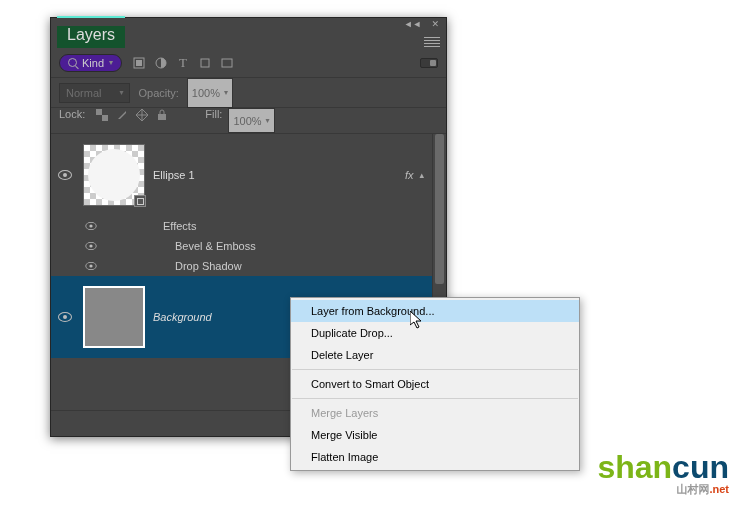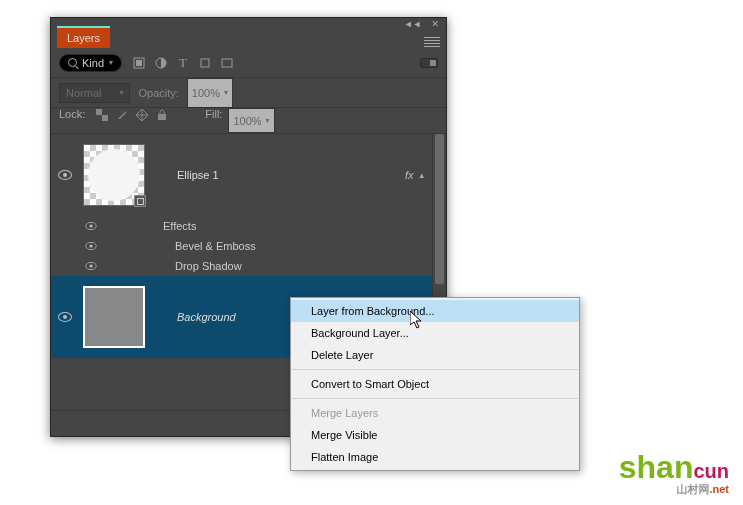--- a/index.html
+++ b/index.html
@@ -2,25 +2,25 @@
 <html><head>
 <meta charset="utf-8">
 <style>
 *{box-sizing:border-box;margin:0;padding:0;font-family:Tahoma,Arial,sans-serif;font-size:11px;-webkit-font-smoothing:antialiased}
 body{background:#fff;width:743px;height:505px;position:relative}
 .panel{position:absolute;left:50px;top:17px;width:397px;height:420px;background:#454545;box-shadow:0 2px 10px rgba(0,0,0,.5);border:1px solid #252525}
 .panel-top{height:8px;background:#454545;position:relative}
 .panel-controls{position:absolute;right:4px;top:0;display:flex;gap:4px;align-items:center}
 .panel-controls span{color:#aaa;font-size:9px;cursor:pointer;padding:1px 3px}
 .tab-bar{height:22px;display:flex;align-items:flex-end;padding-left:6px;background:#454545}
-.tab{background:#c2410c;color:#ddd;padding:4px 10px;border-top:2px solid #5eead4;font-size:11px}
+.tab{background:#14532d;color:#ddd;padding:4px 10px;border-top:6px solid #5eead4;font-size:16px}
 .tab-icon{margin-left:auto;margin-right:6px;width:16px;height:12px;display:flex;flex-direction:column;gap:2px;justify-content:center;cursor:pointer}
 .tab-icon div{height:1px;background:#aaa}
 .filter-row{height:30px;display:flex;align-items:center;padding:0 8px;gap:6px;border-bottom:1px solid #383838}
-.kind-select{display:flex;align-items:center;gap:5px;background:#000000;border:1px solid #2a2a2a;border-radius:10px;padding:2px 8px;color:#ccc;cursor:pointer}
+.kind-select{display:flex;align-items:center;gap:5px;background:#4c1d95;border:1px solid #2a2a2a;border-radius:10px;padding:2px 8px;color:#ccc;cursor:pointer}
 .search-ic{width:9px;height:9px;border:1px solid #aaa;border-radius:50%;position:relative}
 .search-ic::after{content:'';position:absolute;width:4px;height:1px;background:#aaa;bottom:-2px;right:-3px;transform:rotate(45deg)}
 .chev{font-size:8px;color:#888}
 .filter-icons{display:flex;gap:8px;margin-left:4px}
 .fic{width:14px;height:14px;display:flex;align-items:center;justify-content:center;color:#999;cursor:pointer}
 .blend-row{height:30px;display:flex;align-items:center;padding:0 8px;gap:8px;border-bottom:1px solid #383838;color:#888}
 .blend-select{background:#3a3a3a;border:1px solid #2a2a2a;padding:3px 6px;color:#888;display:flex;align-items:center;gap:18px;cursor:default;opacity:.6}
 .opacity-val{background:#ffffff;border:1px solid #2a2a2a;padding:8px 4px;color:#777;display:flex;align-items:center;gap:4px;opacity:.6}
 .lock-row{height:26px;display:flex;padding:0 8px;gap:6px;border-bottom:1px solid #383838;color:#aaa}
 .lock-icons{display:flex;gap:6px;margin-left:4px}
@@ -32,42 +32,42 @@
 .layer{display:flex;align-items:center;min-height:40px;position:relative}
 .layer.big{min-height:82px}
 .vis-col{width:28px;display:flex;justify-content:center;align-items:center}
 .eye{width:14px;height:10px;border:1px solid #bbb;border-radius:60%;position:relative}
 .eye::after{content:'';position:absolute;width:4px;height:4px;background:#bbb;border-radius:50%;top:2px;left:4px}
 .thumb{width:62px;height:62px;border:1px solid #666;margin:4px;background:#888;position:relative;flex-shrink:0}
 .checker{background-image:linear-gradient(45deg,#ccc 25%,transparent 25%),linear-gradient(-45deg,#ccc 25%,transparent 25%),linear-gradient(45deg,transparent 75%,#ccc 75%),linear-gradient(-45deg,transparent 75%,#ccc 75%);background-size:12px 12px;background-position:0 0,0 6px,6px -6px,-6px 0;background-color:#fff}
 .ellipse-shape{position:absolute;top:4px;left:4px;right:4px;bottom:4px;background:#f5f5f5;border-radius:50%}
 .shape-badge{position:absolute;bottom:-2px;right:-2px;width:12px;height:12px;background:#555;border:1px solid #888}
 .shape-badge::after{content:'';position:absolute;top:2px;left:2px;width:5px;height:5px;border:1px solid #ccc}
-.layer-name{color:#ddd;margin-left:28px;flex:1}
+.layer-name{color:#ddd;margin-left:4px;flex:1}
 .bg-name{font-style:italic}
 .fx{color:#bbb;font-style:italic;margin-right:6px}
 .expand-ar{color:#aaa;margin-right:8px;font-size:9px;cursor:pointer}
 .sublayer{display:flex;align-items:center;height:20px;padding-left:28px;color:#ccc}
 .sublayer .vis-col{width:24px}
 .sublayer .eye{transform:scale(.8)}
 .sub-indent{width:60px}
 .layer.selected{background:#0c4a6e}
 .layer.selected .thumb{border:2px solid #fff}
 .panel-bottom{position:absolute;bottom:0;left:0;right:0;height:26px;background:#454545;border-top:1px solid #383838;display:flex;align-items:center;justify-content:flex-end;padding-right:8px;gap:10px}
 .bot-ic{width:14px;height:14px;color:#888}
 .context-menu{position:absolute;left:290px;top:297px;width:290px;background:#f0f0f0;border:1px solid #999;box-shadow:2px 2px 8px rgba(0,0,0,.3);padding:2px 0}
 .menu-item{padding:5px 20px;color:#000;cursor:default;position:relative}
 .menu-item.hover{background:#bde0f7}
 .menu-item.disabled{color:#999}
 .menu-sep{height:1px;background:#d0d0d0;margin:3px 1px}
 .cursor{position:absolute;left:410px;top:311px;pointer-events:none}
 .cursor svg{width:16px;height:20px}
 .watermark{position:absolute;right:14px;bottom:8px;font-family:Arial;font-weight:bold}
 .watermark .s{color:#7cb518;font-size:32px}
-.watermark .c{color:#be185d;font-size:20px}
+.watermark .c{color:#0c4a6e;font-size:32px}
 .watermark .sub{color:#999;font-size:9px;display:block;text-align:right;margin-top:-4px}
 .watermark .net{color:#d84315}
 </style>
 </head>
 <body>
 
 <div class="panel">
   <div class="panel-top">
     <div class="panel-controls">
       <span>◄◄</span>
@@ -216,21 +216,21 @@
   <div class="panel-bottom">
     <div class="bot-ic"><svg width="14" height="14">
           <path d="M4 7 A3 3 0 0 1 7 4 M10 7 A3 3 0 0 1 7 10 M5 7 L9 7" stroke="#888" fill="none"></path>
         </svg></div>
     <div class="bot-ic" style="font-style:italic;color:#888">fx</div>
   </div>
 </div>
 
 <div class="context-menu">
   <div class="menu-item hover">Layer from Background...</div>
-  <div class="menu-item">Background Layer...</div>
+  <div class="menu-item">Duplicate Drop...</div>
   <div class="menu-item">Delete Layer</div>
   <div class="menu-sep"></div>
   <div class="menu-item">Convert to Smart Object</div>
   <div class="menu-sep"></div>
   <div class="menu-item disabled">Merge Layers</div>
   <div class="menu-item">Merge Visible</div>
   <div class="menu-item">Flatten Image</div>
 </div>
 
 <div class="cursor">

